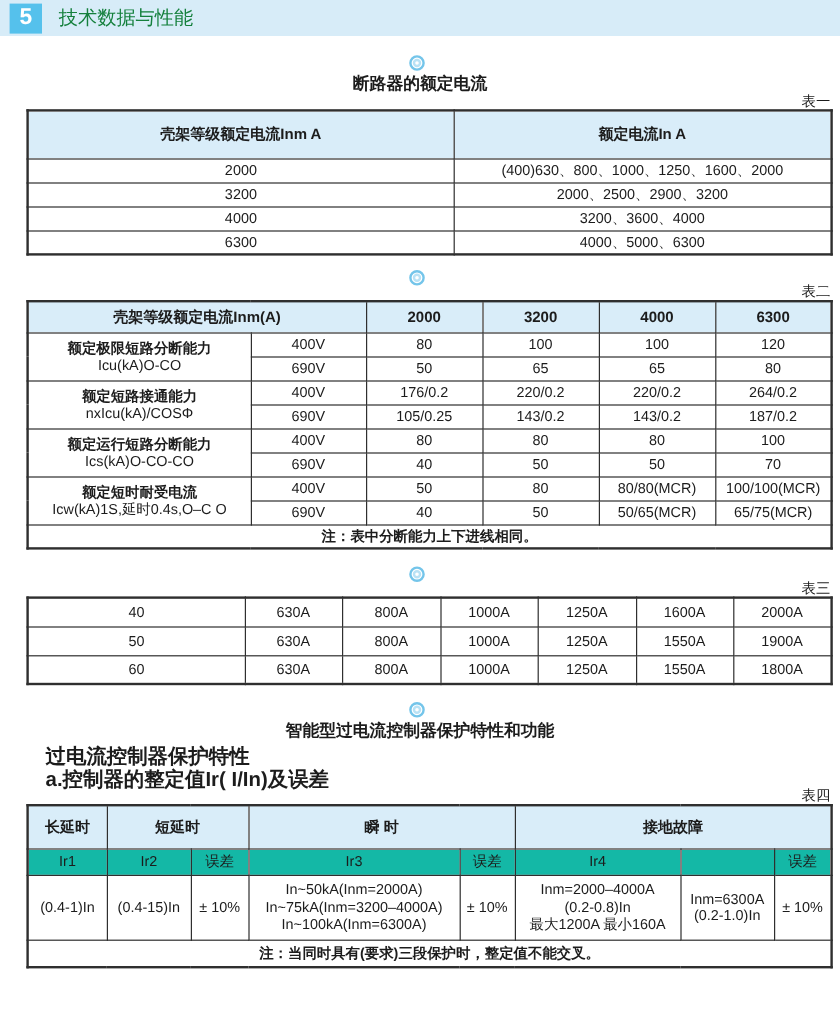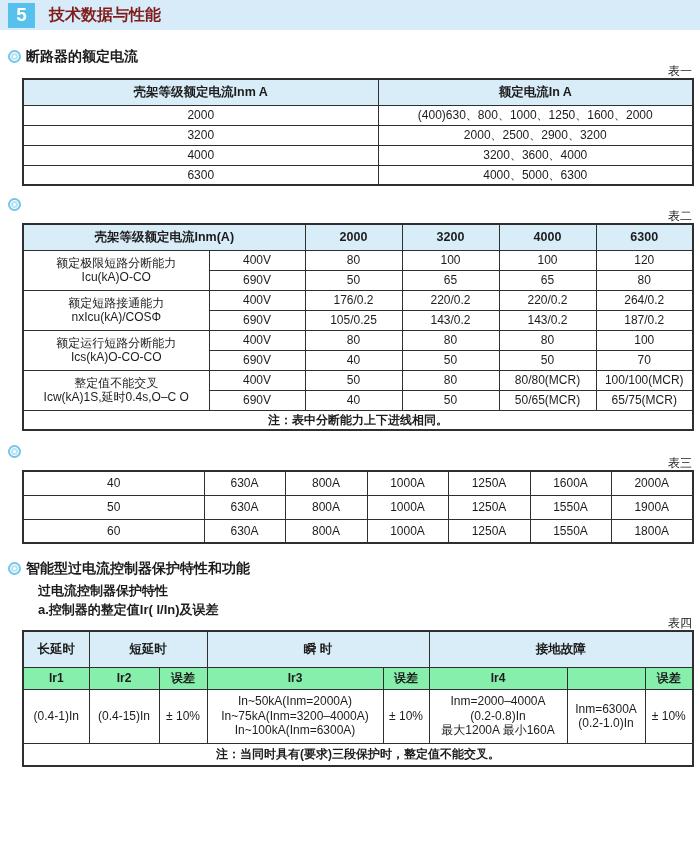--- a/index.html
+++ b/index.html
@@ -9,59 +9,59 @@
     font-family:"Liberation Sans","DejaVu Sans",sans-serif;
     color:#1c1c1c;
   }
   
   .banner { height:30px; background:#d7ecf8; display:flex; align-items:center; }
   .badge {
     width:27px; height:25px; margin-left:8px; background:#55c1ec;
     color:#ffffff; font-size:19px; font-weight:bold;
     display:flex; align-items:center; justify-content:center;
   }
-  .banner-title { margin-left:14px; font-size:16px; font-weight:bold; color:#7f1d1d;text-align:right; }
+  .banner-title { margin-left:14px; font-size:16px; font-weight:normal; color:#15803d;text-align:right; }
 
   .content { padding:0 8px; }
 
   
-  .sec-head { display:flex; align-items:center; }
+  .sec-head { display:flex; align-items:center;flex-direction:column; }
   .mt16{margin-top:16px;} .mt12{margin-top:12px;} .mt14{margin-top:14px;}
   .bullet { position:relative; width:13px; height:13px; border:2px solid #74c5ea;
             border-radius:50%; flex:none; margin-right:5px; }
   .bullet::after { content:""; position:absolute; inset:1px; border:2px solid #b9e2f5; border-radius:50%; }
   .sec-title { font-size:14px; font-weight:bold; line-height:20px; }
-  .subtitle { margin-left:30px; font-size:13px; font-weight:bold; line-height:16px; }
+  .subtitle { margin-left:30px; font-size:17px; font-weight:bold; line-height:16px; }
   .sub-mt4 { margin-top:5px; } .sub-mt2 { margin-top:3px; }
 
   
   .twrap { position:relative; margin:12px 0 0 14px; width:670px; }
   .tlabel { position:absolute; top:-13px; right:0px; font-size:12px; font-weight:normal; line-height:12px; }
   table.t { border-collapse:collapse; width:670px; table-layout:fixed; font-size:12px; border:2px solid #2f2f2f; }
   table.t td, table.t th { border:1px solid #2f2f2f; text-align:center; vertical-align:middle;
                            padding:1px 3px; line-height:1.2; overflow:hidden; }
   table.t th { background:#d9edf9; font-weight:bold; font-size:12.5px; } 
   .note-cell { font-weight:bold; height:22px; }
-  .lbl .l1 { font-weight:normal; }
+  .lbl .l1 { font-weight:bold; }
   .lbl .l2 { font-weight:normal; }
   
   .t1 td { height:20px; }
-  .t1 th { height:26px; }
+  .t1 th { height:40px; }
   
   .t2 td { height:20px; }
   .t2 th { height:26px; }
   
   .t3 .hdr th { height:40px; }
   .t3 td { height:24px; }
   .corner { position:relative; padding:0; }
   .corner svg { position:absolute; inset:0; width:100%; height:100%; }
   .corner-label { position:absolute; left:8px; bottom:3px; font-size:12.5px; font-weight:bold; }
   
   .t4 .gh th { height:36px; }
-  .t4 .ch td { height:22px; background:#86efac; font-weight:bold; }
+  .t4 .ch td { height:22px; background:#14b8a6; font-weight:normal; }
   .t4 .vals td { height:54px; }
   .t4 .note-cell { height:23px; }
 </style>
 </head>
 <body>
 
 <div class="banner">
   <div class="badge">5</div>
   <div class="banner-title">技术数据与性能</div>
 </div>
@@ -181,21 +181,21 @@
       <tr>
         <td>690V</td>
         <td>40</td>
         <td>50</td>
         <td>50</td>
         <td>70</td>
       </tr>
 
       <tr>
         <td class="lbl" rowspan="2">
-          <div class="l1">整定值不能交叉</div>
+          <div class="l1">额定短时耐受电流</div>
           <div class="l2">Icw(kA)1S,延时0.4s,O–C O</div>
         </td>
         <td>400V</td>
         <td>50</td>
         <td>80</td>
         <td>80/80(MCR)</td>
         <td>100/100(MCR)</td>
       </tr>
       <tr>
         <td>690V</td>

